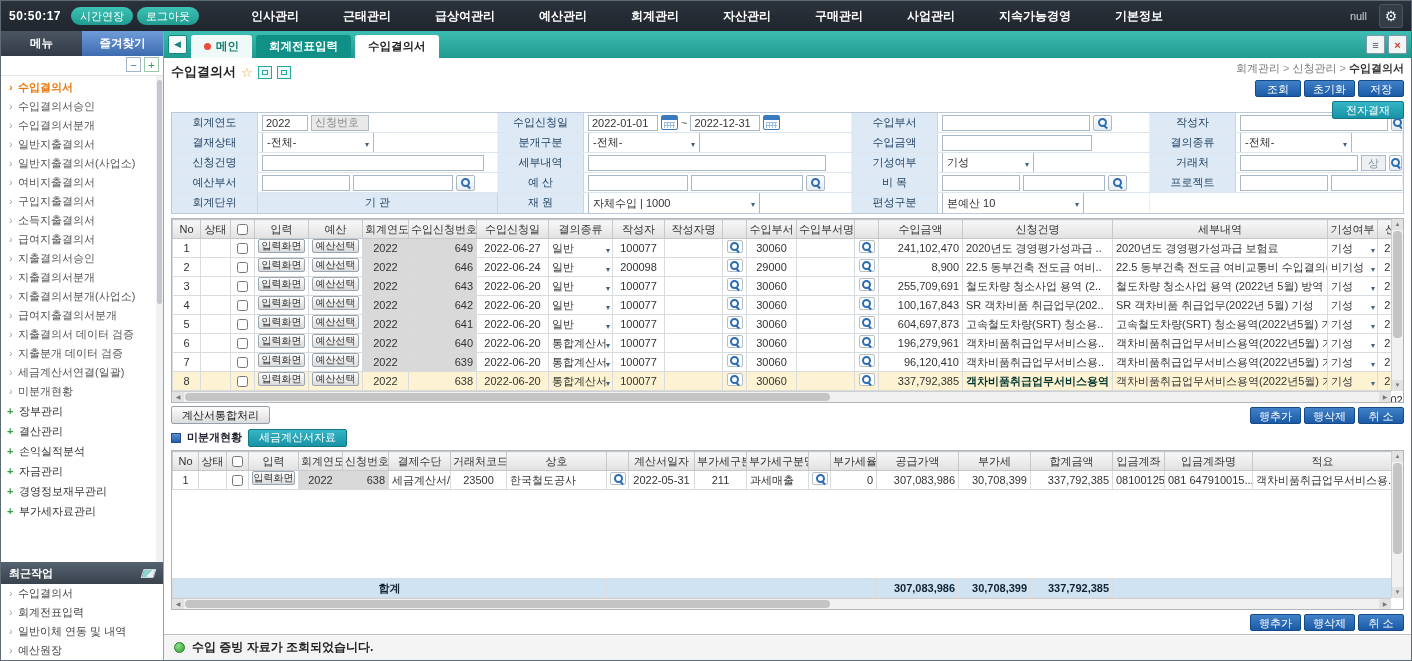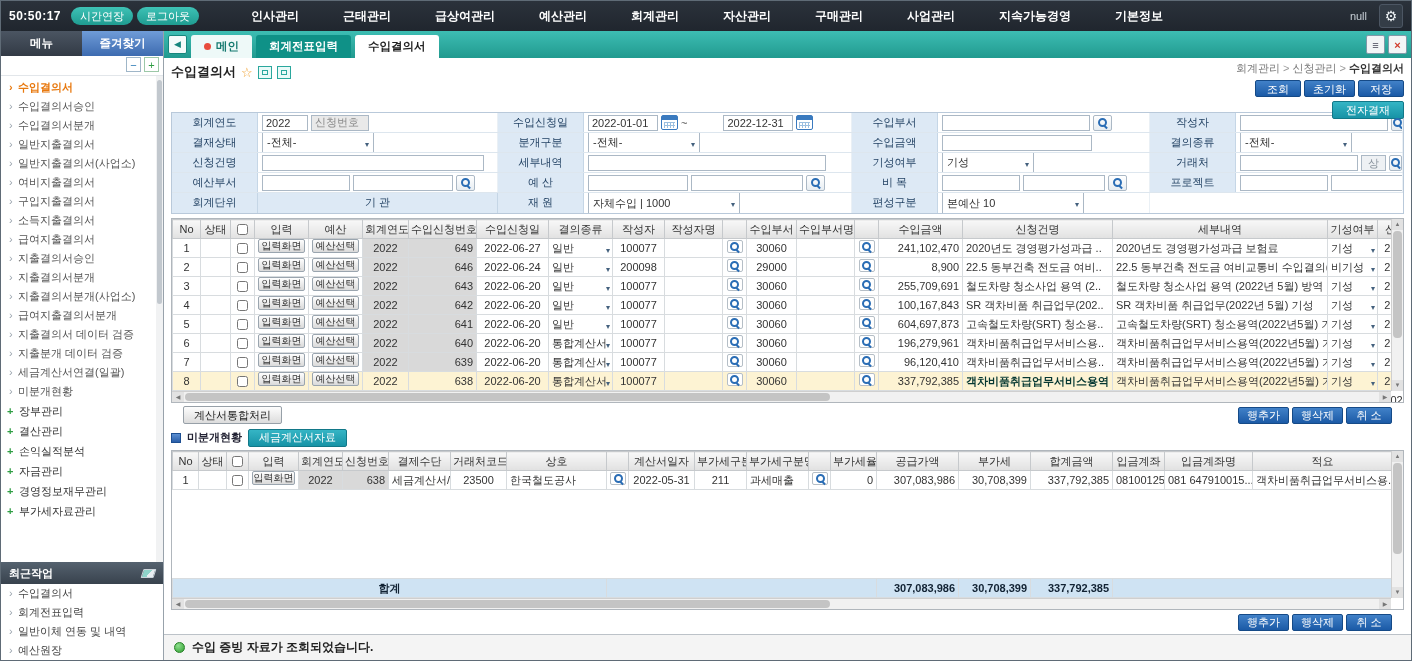--- a/index.html
+++ b/index.html
@@ -128,21 +128,21 @@
 .htrack{flex:1;position:relative}
 .hthumb{position:absolute;left:1px;top:1px;height:8px;width:54%;background:#c4c4c4;border-radius:4px;cursor:pointer}
 
 #grid1wrap{height:185px}
 #grid2wrap{flex:1;display:flex;flex-direction:column;min-height:0}
 .g2filler{flex:1;background:#fff}
 .sumrow td{background:#cfe3f3;height:19px;color:#123;font-weight:bold}
 .sumrow td.lbl{text-align:center}
 
 
-.btnrow{display:flex;align-items:center;gap:3px;margin:3px 12px;flex:none;height:18px}
+.btnrow{display:flex;align-items:flex-end;gap:3px;margin:3px 0;flex:none;height:18px}
 .btn-gray{height:18px;padding:0 10px;background:linear-gradient(#fdfdfd,#dcdcdc);border:1px solid #97a0a8;border-radius:2px;font-size:11px;color:#222;line-height:15px}
 .spacer{flex:1}
 .secrow{display:flex;align-items:center;gap:6px;margin:1px 0 3px;flex:none;height:19px}
 .bluesq{width:10px;height:10px;background:linear-gradient(#5b8fd2,#2a5ea8);border:1px solid #1d4f92}
 .sectitle{font-weight:bold;color:#223;font-size:11px}
 
 
 .statusbar{flex:none;height:26px;background:#f4f4f4;border-top:1px solid #bcc2c8;display:flex;align-items:center;gap:7px;padding:0 10px;margin:0 -7px}
 .gdot{width:11px;height:11px;border-radius:50%;background:radial-gradient(circle at 35% 30%,#8fe08f,#2f9e2f);border:1px solid #268026}
 .statustext{font-size:12px;font-weight:bold;color:#222}
@@ -266,21 +266,21 @@
           <div class="flabel">회계연도</div>
           <div class="ffield">
             <input class="fi" style="width: 46px;" value="2022">
             <input class="fi ro" style="width: 58px;" value="신청번호">
           </div>
           <div class="flabel">수입신청일</div>
           <div class="ffield">
             <input class="fi" style="width: 70px;" value="2022-01-01">
             <span class="calbtn"></span>
             <span class="tilde">~</span>
-            <input class="fi" style="width: 70px; margin-left: 33px;" value="2022-12-31">
+            <input class="fi" style="width: 70px;" value="2022-12-31">
             <span class="calbtn"></span>
           </div>
           <div class="flabel">수입부서</div>
           <div class="ffield">
             <input class="fi" style="width: 148px;">
             <button class="magbtn">
                 <span class="mag"></span>
               </button>
           </div>
           <div class="flabel">작성자</div>
@@ -373,21 +373,21 @@
             <input class="fi" style="width: 88px;">
             <input class="fi" style="width: 92px;">
 
           </div>
         </div>
         <div class="frow">
           <div class="flabel">회계단위</div>
           <div class="flabel">기 관</div>
           <div class="flabel">재 원</div>
           <div class="ffield">
-              <span class="selbox" style="width:152px">
+              <span class="selbox" style="width:172px">
                 <span>자체수입 | 1000</span>
                 <span class="car2"></span>
               </span>
             </div>
           <div class="flabel">편성구분</div>
           <div class="ffield">
               <span class="selbox" style="width:142px">
                 <span>본예산 10</span>
                 <span class="car2"></span>
               </span>

